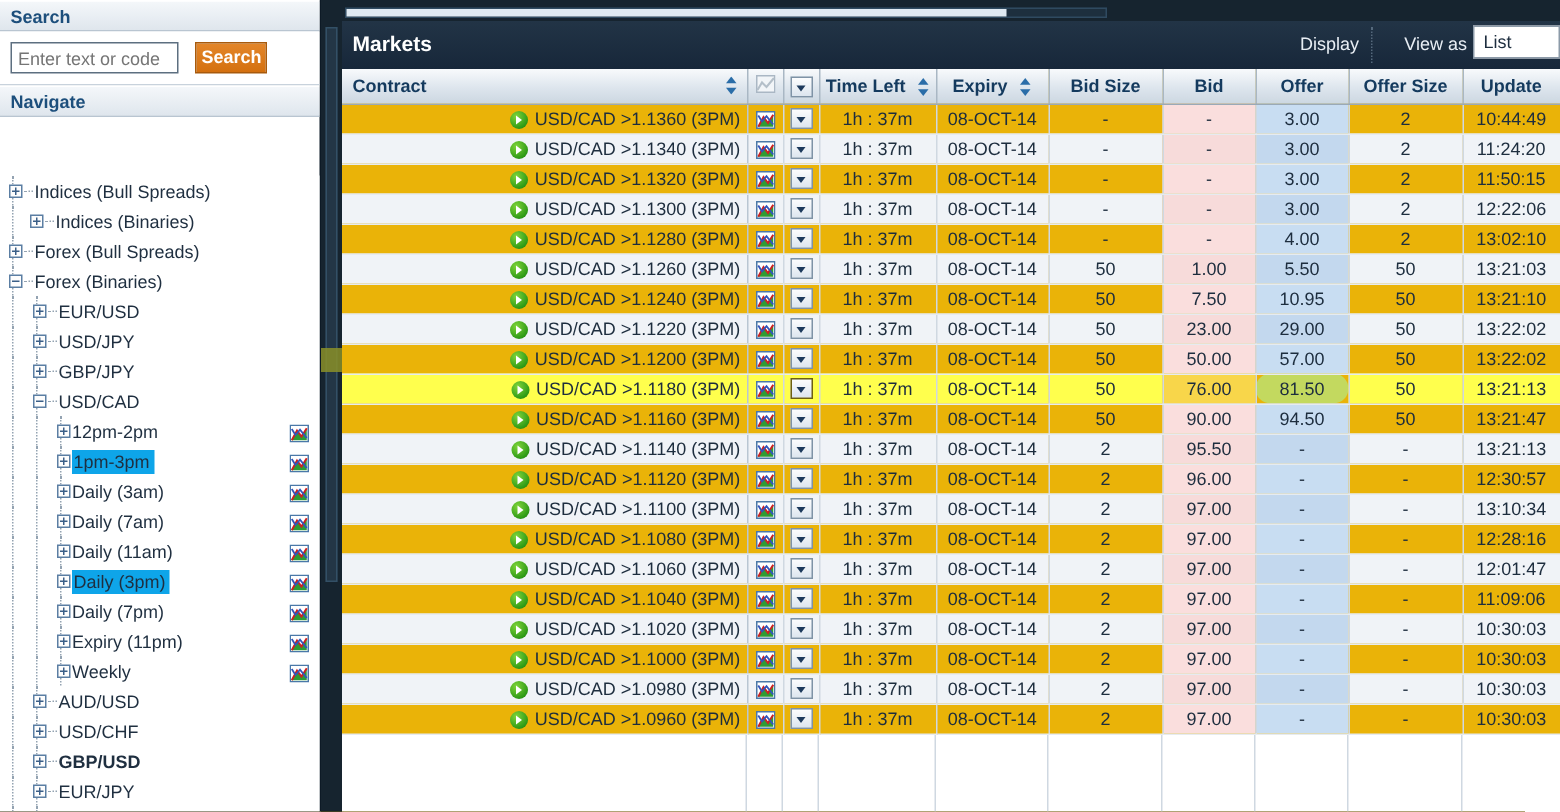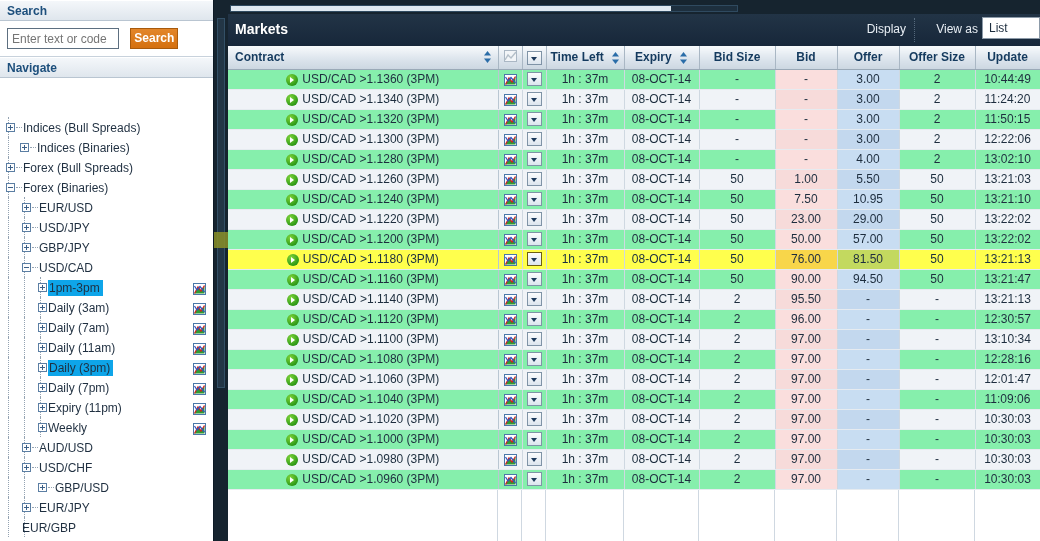--- a/index.html
+++ b/index.html
@@ -254,33 +254,33 @@
     height: 20px;
     border-right: 1px solid #cfd8e1;
     border-bottom: 1px solid #e6ebf0;
     text-align: center;
     padding: 0 4px;
     box-sizing: border-box;
     color: #1d2d3e;
     white-space: nowrap;
   }
   table.grid td.contract {
-    text-align: center;
+    text-align: right;
     padding-left: 4px;
     border-right: 1px solid #b9c6d2;
   }
   tr.alt td { background: #f0f3f7; }
   tr.row td.bid   { background: #fadedd; }
   tr.row td.offer { background: #c8ddf2; }
   tr.alt td.bid   { background: #f7dbda; }
   tr.alt td.offer { background: #c3d8ee; }
 
   tr.hl td { background: #ffff4d !important; }
   tr.hl td.bid   { background: #f8d64a !important; }
-  tr.hl td.offer { background: #c3d95f !important; }
+  tr.hl td.offer { background: #c3d95f !important; border-radius: 10px; }
 
   td.iconcell { padding: 0; }
   .green-ball {
     display: inline-block;
     width: 12px; height: 12px;
     border-radius: 50%;
     background: radial-gradient(circle at 35% 30%, #7fd43a, #2e9a16 70%, #1d6b0e);
     vertical-align: middle;
     position: relative;
     margin-right: 4px;
@@ -315,21 +315,21 @@
     border-top: 4px solid #1d3a5c;
     border-left: 3px solid transparent;
     border-right: 3px solid transparent;
   }
   tr.hl .dd-btn { border-color: #6d5f12; }
 
   #grid-wrap {
     position: absolute; left: 0; top: 46px;
     width: 812px; height: 495px;
     overflow: hidden;
-    background: #86efac;
+    background: #eab308;
   }
   #grid-filler {
     position: relative;
     height: 115px;
     background: #ffffff;
   }
   #grid-filler .colline {
     position: absolute; top: 0; bottom: 8px;
     width: 1px; background: #cfd8e1;
   }
@@ -353,20 +353,26 @@
 
     <div id="navigate-area">
         <div class="tree-row"><div class="dots" style="left: 8px;"></div><span style="position: relative; margin-left: 6px;"><span class="plusbox"></span><span class="dash"></span><span class="tree-label">Indices (Bull Spreads)</span></span></div>
         <div class="tree-row"><div class="dots" style="left: 8px;"></div><span style="position: relative; margin-left: 20px;"><span class="plusbox"></span><span class="dash"></span><span class="tree-label">Indices (Binaries)</span></span></div>
         <div class="tree-row"><div class="dots" style="left: 8px;"></div><span style="position: relative; margin-left: 6px;"><span class="plusbox"></span><span class="dash"></span><span class="tree-label">Forex (Bull Spreads)</span></span></div>
         <div class="tree-row"><div class="dots" style="left: 8px;"></div><span style="position: relative; margin-left: 6px;"><span class="plusbox minus"></span><span class="dash"></span><span class="tree-label">Forex (Binaries)</span></span></div>
         <div class="tree-row"><div class="dots" style="left: 8px;"></div><div class="dots" style="left: 24px;"></div><span style="position: relative; margin-left: 22px;"><span class="plusbox"></span><span class="dash"></span><span class="tree-label">EUR/USD</span></span></div>
         <div class="tree-row"><div class="dots" style="left: 8px;"></div><div class="dots" style="left: 24px;"></div><span style="position: relative; margin-left: 22px;"><span class="plusbox"></span><span class="dash"></span><span class="tree-label">USD/JPY</span></span></div>
         <div class="tree-row"><div class="dots" style="left: 8px;"></div><div class="dots" style="left: 24px;"></div><span style="position: relative; margin-left: 22px;"><span class="plusbox"></span><span class="dash"></span><span class="tree-label">GBP/JPY</span></span></div>
         <div class="tree-row"><div class="dots" style="left: 8px;"></div><div class="dots" style="left: 24px;"></div><span style="position: relative; margin-left: 22px;"><span class="plusbox minus"></span><span class="dash"></span><span class="tree-label">USD/CAD</span></span></div>
+        <div class="tree-row"><div class="dots" style="left: 8px;"></div><div class="dots" style="left: 24px;"></div><div class="dots" style="left: 40px;"></div><span style="position: relative; margin-left: 38px;"><span class="plusbox"></span><span class="tree-label">12pm-2pm</span></span><span class="chart-ico"><svg viewBox="0 0 13 12" width="13" height="12">
+              <rect x="0.5" y="0.5" width="12" height="11" fill="#ffffff" stroke="#4a78a8"></rect>
+              <polygon points="1.5,10.5 5,4 8,8 11.5,3 11.5,10.5" fill="#2f9b35"></polygon>
+              <polyline points="1.5,10.5 5,4 8,8 11.5,2.5" fill="none" stroke="#cc2222" stroke-width="1.3"></polyline>
+              <polyline points="1.5,3 4,7 7,3.5 11.5,9" fill="none" stroke="#3355bb" stroke-width="1.2"></polyline>
+            </svg></span></div>
         <div class="tree-row"><div class="dots" style="left: 8px;"></div><div class="dots" style="left: 24px;"></div><div class="dots" style="left: 40px;"></div><span style="position: relative; margin-left: 38px;"><span class="plusbox"></span><span class="tree-label hl">1pm-3pm</span></span><span class="chart-ico"><svg viewBox="0 0 13 12" width="13" height="12">
               <rect x="0.5" y="0.5" width="12" height="11" fill="#ffffff" stroke="#4a78a8"></rect>
               <polygon points="1.5,10.5 5,4 8,8 11.5,3 11.5,10.5" fill="#2f9b35"></polygon>
               <polyline points="1.5,10.5 5,4 8,8 11.5,2.5" fill="none" stroke="#cc2222" stroke-width="1.3"></polyline>
               <polyline points="1.5,3 4,7 7,3.5 11.5,9" fill="none" stroke="#3355bb" stroke-width="1.2"></polyline>
             </svg></span></div>
         <div class="tree-row"><div class="dots" style="left: 8px;"></div><div class="dots" style="left: 24px;"></div><div class="dots" style="left: 40px;"></div><span style="position: relative; margin-left: 38px;"><span class="plusbox"></span><span class="tree-label">Daily (3am)</span></span><span class="chart-ico"><svg viewBox="0 0 13 12" width="13" height="12">
               <rect x="0.5" y="0.5" width="12" height="11" fill="#ffffff" stroke="#4a78a8"></rect>
               <polygon points="1.5,10.5 5,4 8,8 11.5,3 11.5,10.5" fill="#2f9b35"></polygon>
               <polyline points="1.5,10.5 5,4 8,8 11.5,2.5" fill="none" stroke="#cc2222" stroke-width="1.3"></polyline>
@@ -403,21 +409,21 @@
               <polyline points="1.5,3 4,7 7,3.5 11.5,9" fill="none" stroke="#3355bb" stroke-width="1.2"></polyline>
             </svg></span></div>
         <div class="tree-row"><div class="dots" style="left: 8px;"></div><div class="dots" style="left: 24px;"></div><div class="dots" style="left: 40px;"></div><span style="position: relative; margin-left: 38px;"><span class="plusbox"></span><span class="tree-label">Weekly</span></span><span class="chart-ico"><svg viewBox="0 0 13 12" width="13" height="12">
               <rect x="0.5" y="0.5" width="12" height="11" fill="#ffffff" stroke="#4a78a8"></rect>
               <polygon points="1.5,10.5 5,4 8,8 11.5,3 11.5,10.5" fill="#2f9b35"></polygon>
               <polyline points="1.5,10.5 5,4 8,8 11.5,2.5" fill="none" stroke="#cc2222" stroke-width="1.3"></polyline>
               <polyline points="1.5,3 4,7 7,3.5 11.5,9" fill="none" stroke="#3355bb" stroke-width="1.2"></polyline>
             </svg></span></div>
         <div class="tree-row"><div class="dots" style="left: 8px;"></div><div class="dots" style="left: 24px;"></div><span style="position: relative; margin-left: 22px;"><span class="plusbox"></span><span class="dash"></span><span class="tree-label">AUD/USD</span></span></div>
         <div class="tree-row"><div class="dots" style="left: 8px;"></div><div class="dots" style="left: 24px;"></div><span style="position: relative; margin-left: 22px;"><span class="plusbox"></span><span class="dash"></span><span class="tree-label">USD/CHF</span></span></div>
-        <div class="tree-row"><div class="dots" style="left: 8px;"></div><div class="dots" style="left: 24px;"></div><span style="position: relative; margin-left: 38px;"><span class="plusbox"></span><span class="dash"></span><span class="tree-label">GBP/USD</span></span></div>
+        <div class="tree-row"><div class="dots" style="left: 8px;"></div><div class="dots" style="left: 24px;"></div><span style="position: relative; margin-left: 22px; font-weight: bold;"><span class="plusbox"></span><span class="dash"></span><span class="tree-label">GBP/USD</span></span></div>
         <div class="tree-row"><div class="dots" style="left: 8px;"></div><div class="dots" style="left: 24px;"></div><span style="position: relative; margin-left: 22px;"><span class="plusbox"></span><span class="dash"></span><span class="tree-label">EUR/JPY</span></span></div>
         <div class="tree-row"><div class="dots" style="left: 8px;"></div><div class="dots" style="left: 24px;"></div><span style="position: relative; margin-left: 22px;"><span class="tree-label">EUR/GBP</span></span></div>
       </div>
   </div>
 
   <div id="vsplit">
     <div id="vsplit-track"></div>
     <div id="finder-hl-marker"></div>
   </div>
 

